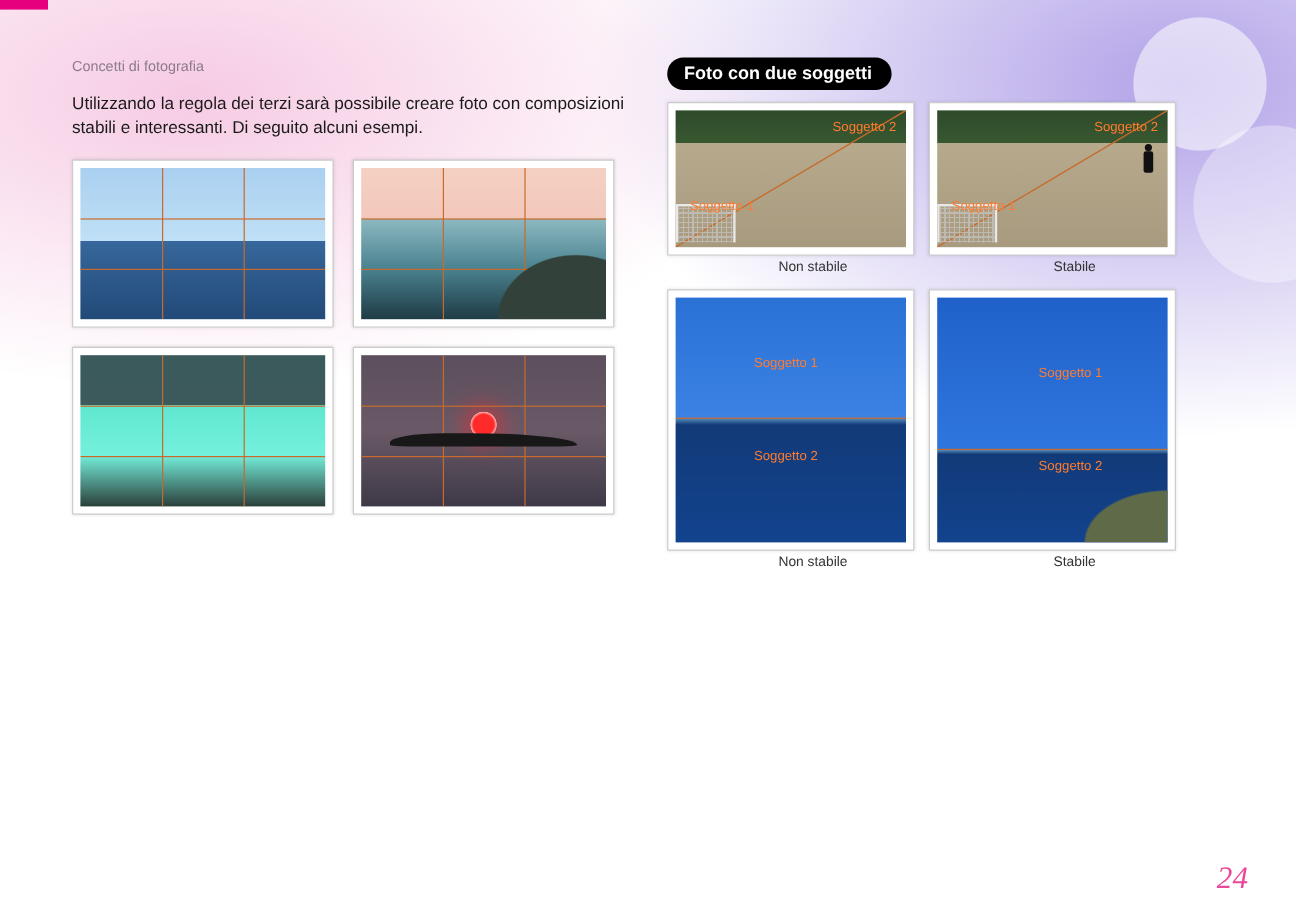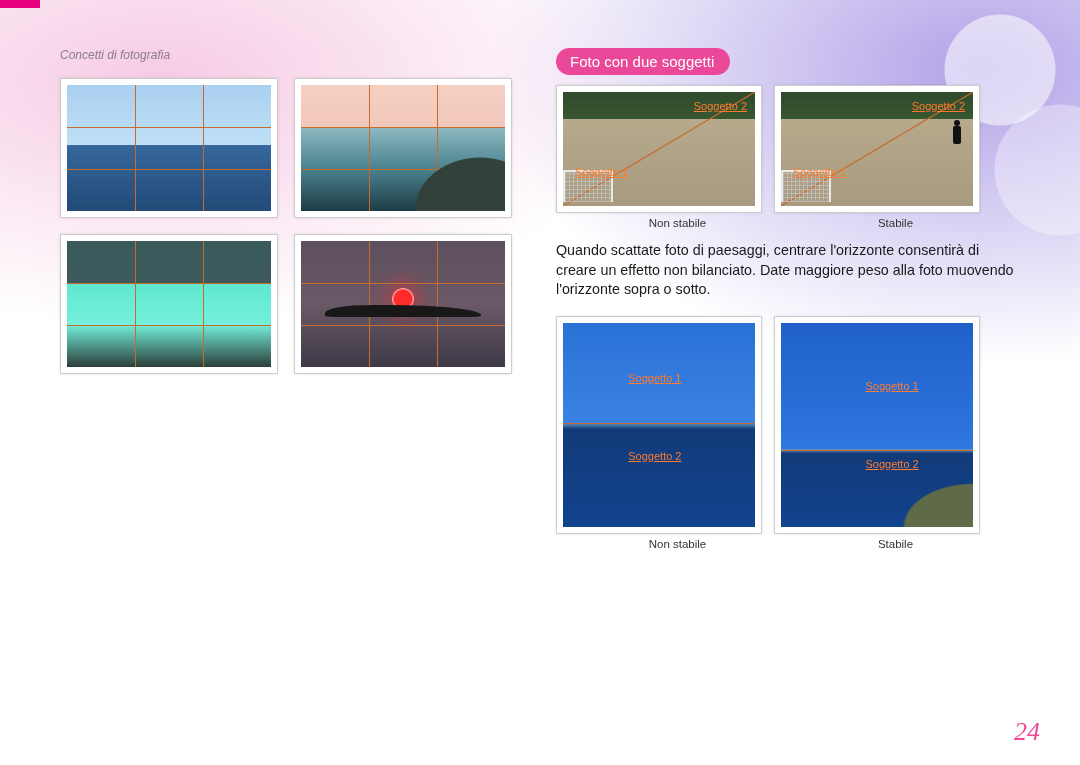--- a/index.html
+++ b/index.html
@@ -12,40 +12,40 @@
   .bg { position:absolute; inset:0; background:
       radial-gradient(circle at 1000px 70px, rgba(255,255,255,0.55) 55px, rgba(255,255,255,0) 56px),
       radial-gradient(circle at 1060px 170px, rgba(255,255,255,0.35) 65px, rgba(255,255,255,0) 66px),
       radial-gradient(ellipse 700px 350px at 160px 80px, #f6cbe4 0%, rgba(246,203,228,0) 70%),
       radial-gradient(ellipse 700px 420px at 980px 70px, #b2a2e8 0%, rgba(178,162,232,0) 70%),
       linear-gradient(#fff,#fff);
     z-index:0;
   }
   .content { position:relative; z-index:1; padding:40px 60px 0 60px; display:flex; gap:32px; }
   .col { flex:1; }
-  .breadcrumb { font-size:12px; color:#8c7b88; font-style:italic; margin-bottom:16px; }
+  .breadcrumb { font-size:12px; color:#8c7b88; margin-bottom:16px; }
   .body-text { font-size:14.3px; line-height:1.38; color:#1a1a1a; margin-bottom:16px; }
-  .cap-heading { display:inline-block; background:#ec4899; color:#fff; font-weight:400; font-size:15px;
+  .cap-heading { display:inline-block; background:#000000; color:#fff; font-weight:700; font-size:15px;
                  padding:5px 16px 5px 14px; border-radius:14px; margin:0 0 10px 0; }
   .grid2 { display:flex; flex-wrap:wrap; gap:16px; }
   .thumb { width:218px; height:140px; border:1px solid #ccc; padding:6px; background:#fff; border-radius:1px;
            box-shadow:0 0 3px rgba(0,0,0,0.12); position:relative; }
   .thumb.small { width:206px; height:128px; }
   .thumb.tall { width:206px; height:218px; }
   .imgbox { position:absolute; left:6px; right:6px; top:6px; bottom:6px; overflow:hidden; }
   
   .rt-line { position:absolute; background:#c86a2b; }
   .rt-h1 { left:0; right:0; top:33.3%; height:1px; }
   .rt-h2 { left:0; right:0; top:66.6%; height:1px; }
   .rt-v1 { top:0; bottom:0; left:33.3%; width:1px; }
   .rt-v2 { top:0; bottom:0; left:66.6%; width:1px; }
   
   .diag { position:absolute; inset:0; }
   .diag svg { width:100%; height:100%; display:block; }
-  .sub-lbl { position:absolute; font-size:11px; color:#ff7b2e; font-family:"Segoe UI",Arial,sans-serif;text-decoration:underline; }
+  .sub-lbl { position:absolute; font-size:11px; color:#ff7b2e; font-family:"Segoe UI",Arial,sans-serif; }
   .caption { text-align:center; font-size:11.5px; color:#333; margin-top:4px; margin-bottom:12px;margin-left:37px; }
   .pair { display:flex; gap:12px; justify-content:flex-start; }
   .pair .cell { display:flex; flex-direction:column; align-items:center; }
   
   .sea1 { background:linear-gradient(#aad0f0 0%,#bfe0f6 48%,#37679c 48%,#224a78 100%); }
   .cliff { background:linear-gradient(#f4d0c3 0%,#f2c8bb 34%,#8cb8c0 34%,#4b8390 66%,#1e3b45 100%); }
   .cliff::after{content:"";position:absolute;right:0;bottom:0;width:62%;height:66%;
     background:radial-gradient(ellipse at 80% 100%, #32413a 0 45%, transparent 46%);}
   .lake { background:linear-gradient(#3a5a5c 0%,#3d5a5c 33%,#5fe7cf 33%,#74f0dc 66%,#2b3f3a 100%); }
   .sunset { background:linear-gradient(#5d4f5d 0%,#6a5967 50%,#3e3947 100%); }
@@ -73,20 +73,21 @@
 
 <div class="page">
   <div class="bg"></div>
   <div class="topbar"></div>
   <div class="pinktab"></div>
 
   <div class="content">
 
     <div class="col">
       <div class="breadcrumb">Concetti di fotografia</div>
+      <p class="body-text">Utilizzando la regola dei terzi sarà possibile creare foto con composizioni stabili e interessanti. Di seguito alcuni esempi.</p>
 
       <div class="grid2">
 
         <div class="thumb">
           <div class="imgbox sea1">
             <div class="rt-line rt-h1"></div>
             <div class="rt-line rt-h2"></div>
             <div class="rt-line rt-v1"></div>
             <div class="rt-line rt-v2"></div>
           </div>
@@ -152,21 +153,20 @@
                 </div>
               <div class="person"></div>
               <span class="sub-lbl" style="right:8px;top:8px">Soggetto 2</span>
               <span class="sub-lbl" style="left:12px;bottom:28px">Soggetto 1</span>
             </div>
           </div>
           <div class="caption">Stabile</div>
         </div>
       </div>
 
-      <p class="body-text">Quando scattate foto di paesaggi, centrare l'orizzonte consentirà di creare un effetto non bilanciato. Date maggiore peso alla foto muovendo l'orizzonte sopra o sotto.</p>
 
       <div class="pair">
         <div class="cell">
           <div class="thumb tall">
             <div class="imgbox seah">
               <div class="rt-line" style="left:0;right:0;top:49%;height:1px"></div>
               <span class="sub-lbl" style="left:34%;top:24%">Soggetto 1</span>
               <span class="sub-lbl" style="left:34%;top:62%">Soggetto 2</span>
             </div>
           </div>

